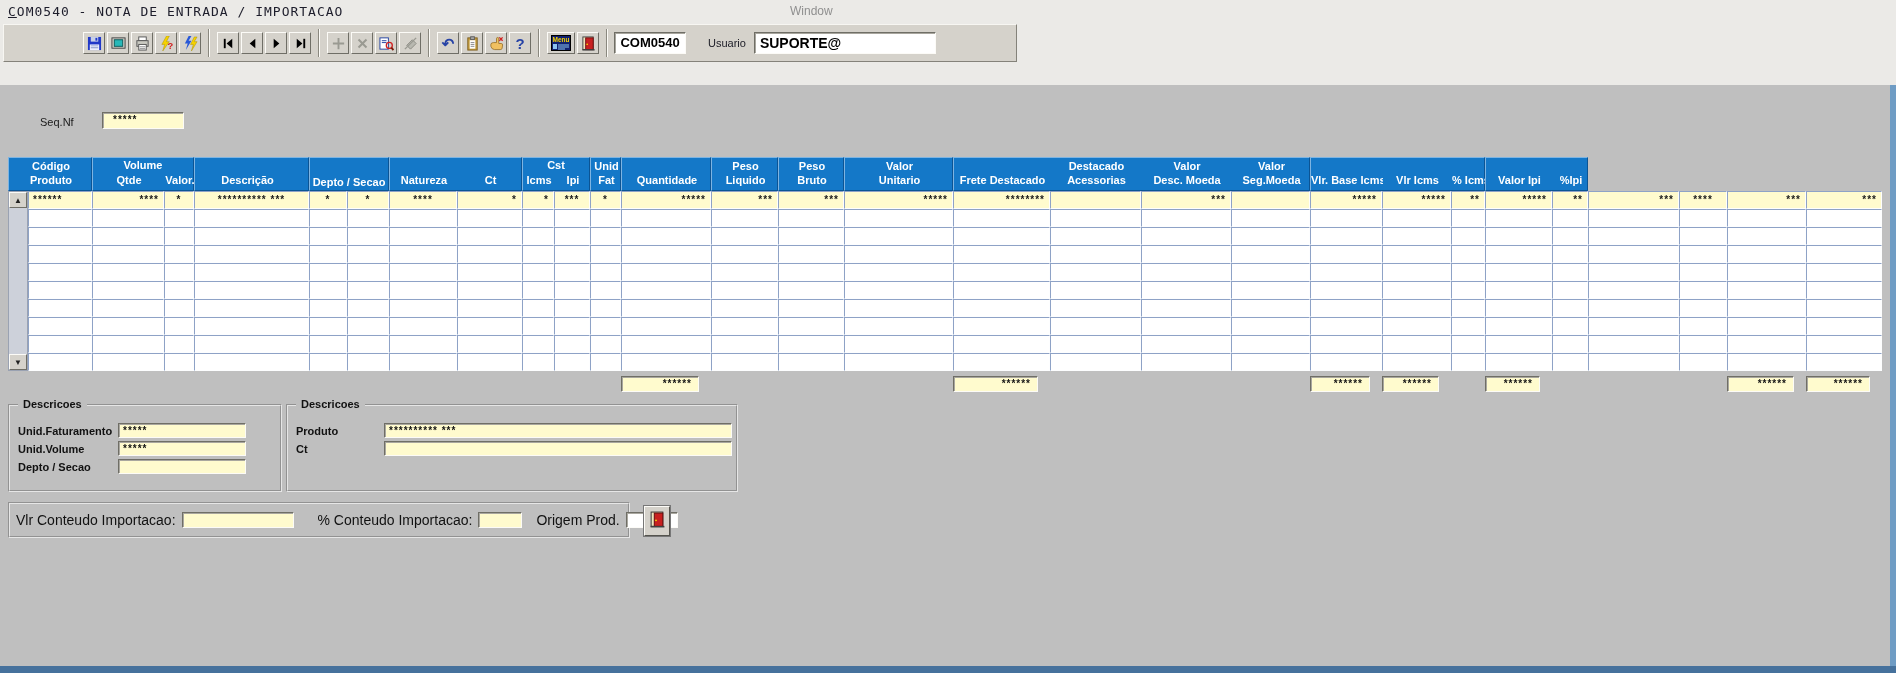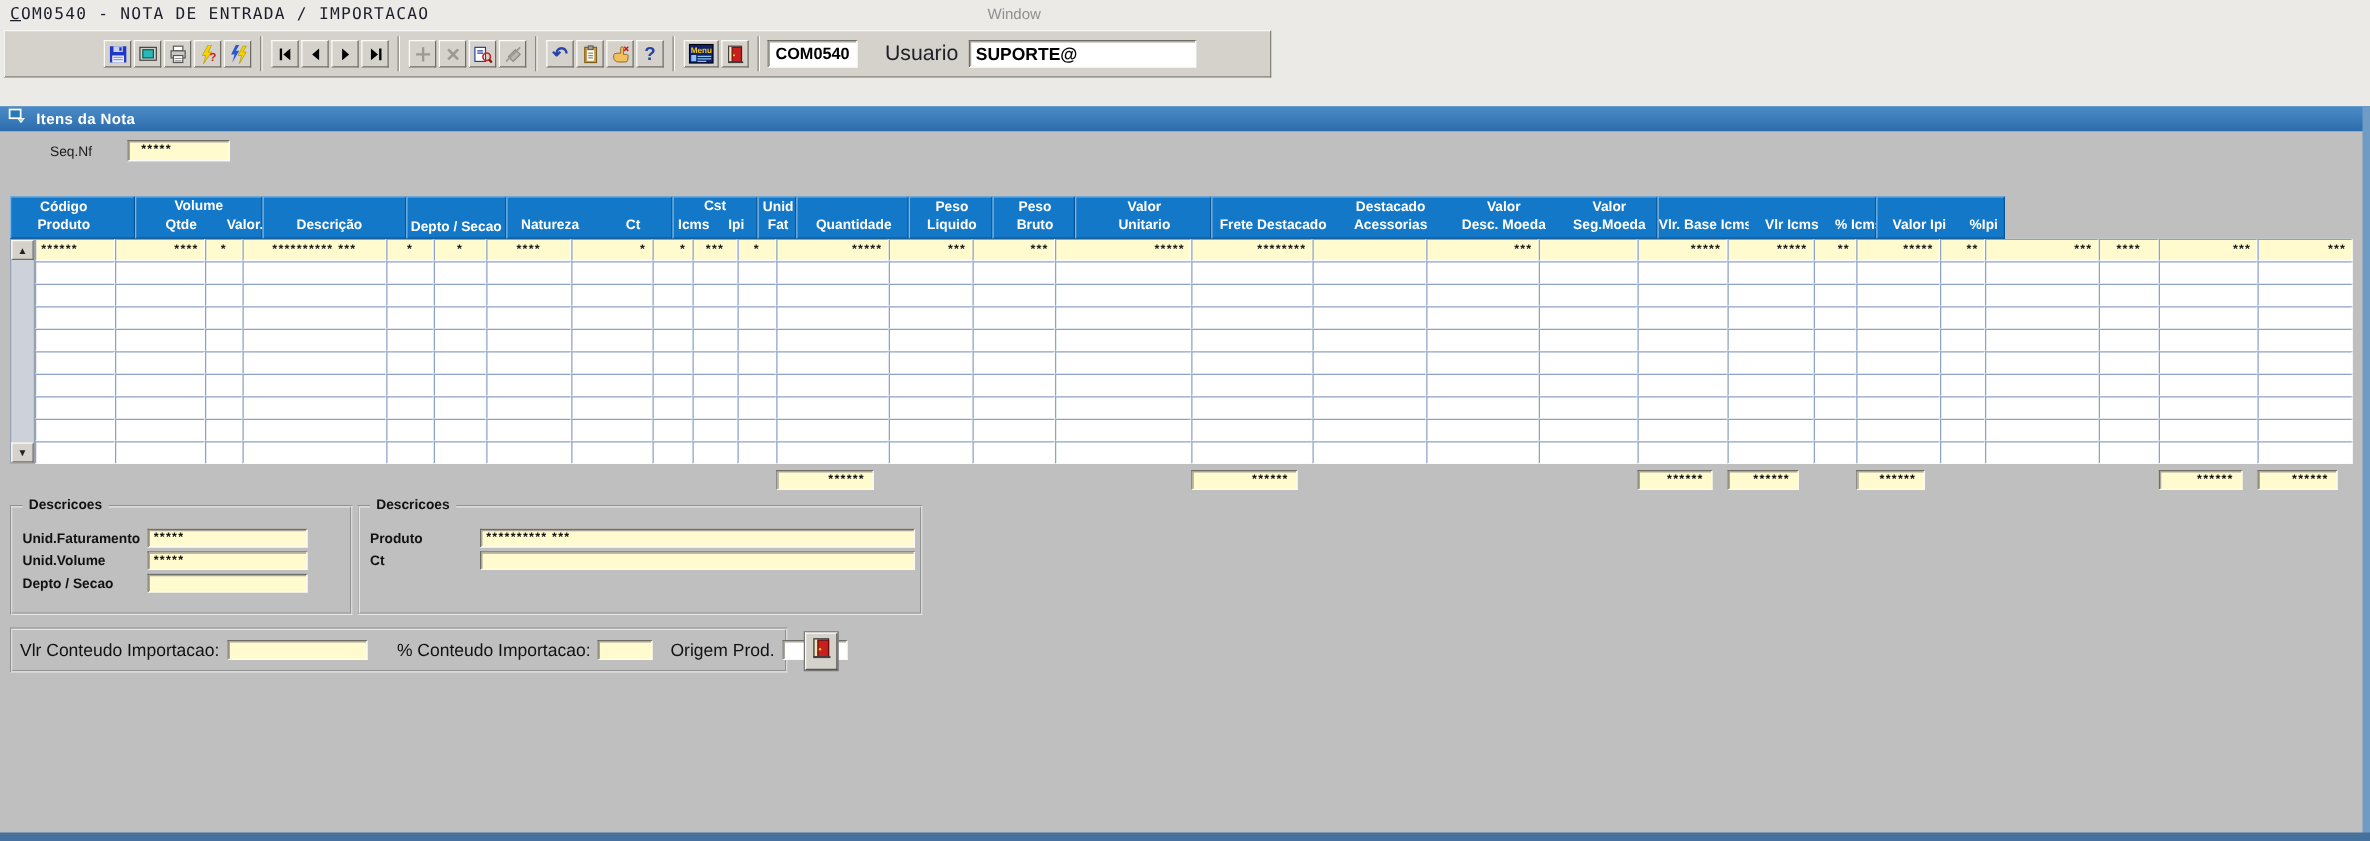--- a/index.html
+++ b/index.html
@@ -21,21 +21,21 @@
   .btn{width:22px;height:22px;margin:0 1px;background:#d5d2cb;display:flex;align-items:center;
     justify-content:center;border:1px solid;border-color:#fcfbf7 #6f6e66 #6f6e66 #fcfbf7;
     box-sizing:border-box;flex:none;cursor:pointer;}
   .btn svg{display:block;}
   .btn.wide{width:28px;}
   .sep{width:0;height:28px;border-left:1px solid #8a887f;border-right:1px solid #fcfbf7;margin:0 6px;flex:none;}
   .glyph{font-weight:bold;font-size:15px;line-height:15px;color:#2743a6;}
   .inset{background:#fff;border:1px solid;border-color:#6f6e66 #fcfbf7 #fcfbf7 #6f6e66;
     box-shadow:inset 1px 1px 0 #a8a69e;box-sizing:border-box;}
   .code-field{width:72px;height:22px;line-height:20px;text-align:center;font-weight:bold;font-size:13px;color:#000;flex:none;}
-  .usuario-label{font-size:17px;color:#20202a;margin:0 8px 0 22px;flex:none;}
+  .usuario-label{font-size:11px;color:#20202a;margin:0 8px 0 22px;flex:none;}
   .user-field{width:182px;height:22px;line-height:20px;padding-left:5px;font-weight:bold;font-size:14px;color:#000;flex:none;}
 
   
   .banner{position:absolute;left:0;top:85px;width:1896px;height:20px;
     background:linear-gradient(180deg,#4a8cc8 0%,#2e6cab 100%);color:#fff;display:flex;align-items:center;}
   .banner-icon{margin:0 8px 0 6px;flex:none;}
   .banner-title{font-size:12px;font-weight:bold;letter-spacing:.3px;}
 
   
   .seq-label{position:absolute;left:40px;top:116px;font-size:11px;color:#1b1b1b;}
@@ -285,38 +285,27 @@
         </span>
       </div>
 
     <div class="sep"></div>
 
     <div class="inset code-field">COM0540</div>
     <div class="usuario-label">Usuario</div>
     <div class="inset user-field">SUPORTE@</div>
   </div>
 
-  <div class="banner">
-    <span class="banner-icon">
-      <svg width="15" height="13" viewBox="0 0 16 14">
-          <rect x="1" y="1" width="11" height="9" fill="#fff"></rect>
-          <rect x="2.5" y="2.5" width="8" height="6" fill="#2878b8"></rect>
-          <polygon points="8,9 15,9 11.5,13.5" fill="#fff"></polygon>
-          <polygon points="9.5,9.8 13.3,9.8 11.4,12.3" fill="#9adcdc"></polygon>
-        </svg>
-    </span>
-    <span class="banner-title">Itens da Nota</span>
-  </div>
 
   <div class="seq-label">Seq.Nf</div>
   <div class="seq-field">*****</div>
 
   <div class="grid">
     <div class="ghead">
-        <div class="hgroup" style="width: 100px;">
+        <div class="hgroup" style="width: 84px;">
           <div class="gcells">
             <div class="hcell" style="width: 84px;">
               <div class="hl1">Código</div>
               <div class="hl2">Produto</div>
             </div>
           </div>
         </div>
         <div class="hgroup" style="width: 102px;">
           <div class="gtitle">Volume</div>
           <div class="gcells">

